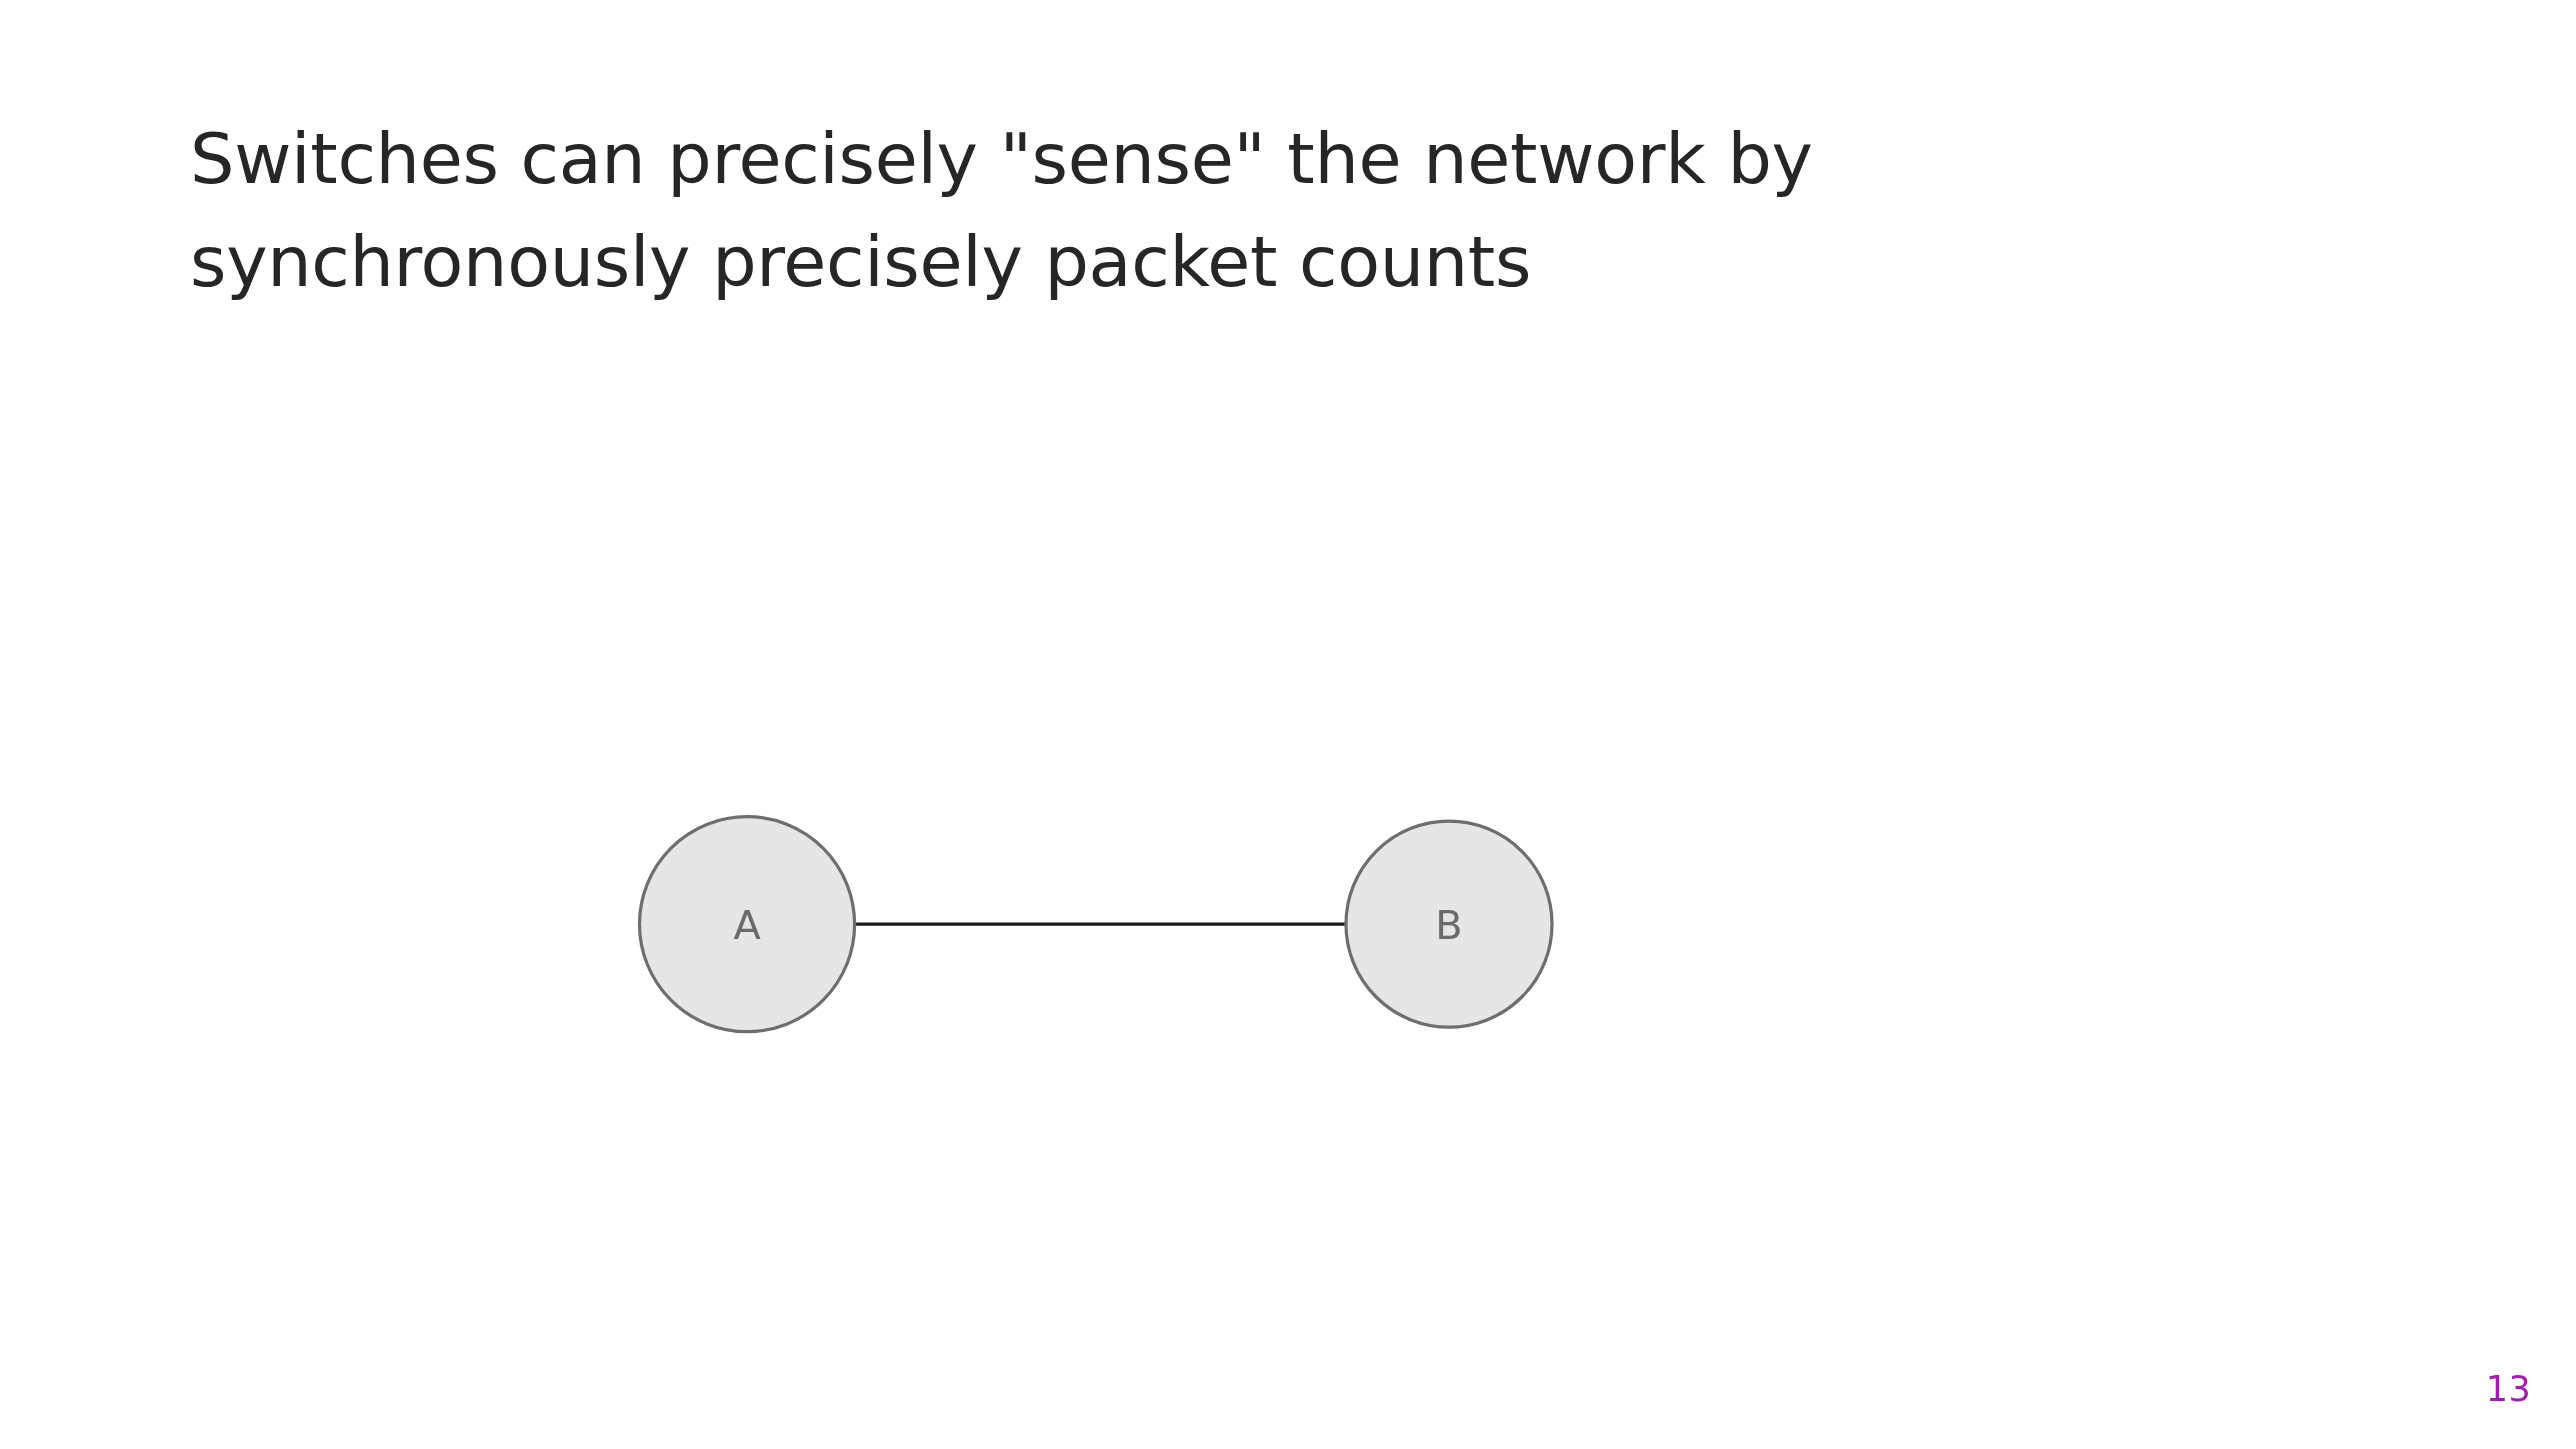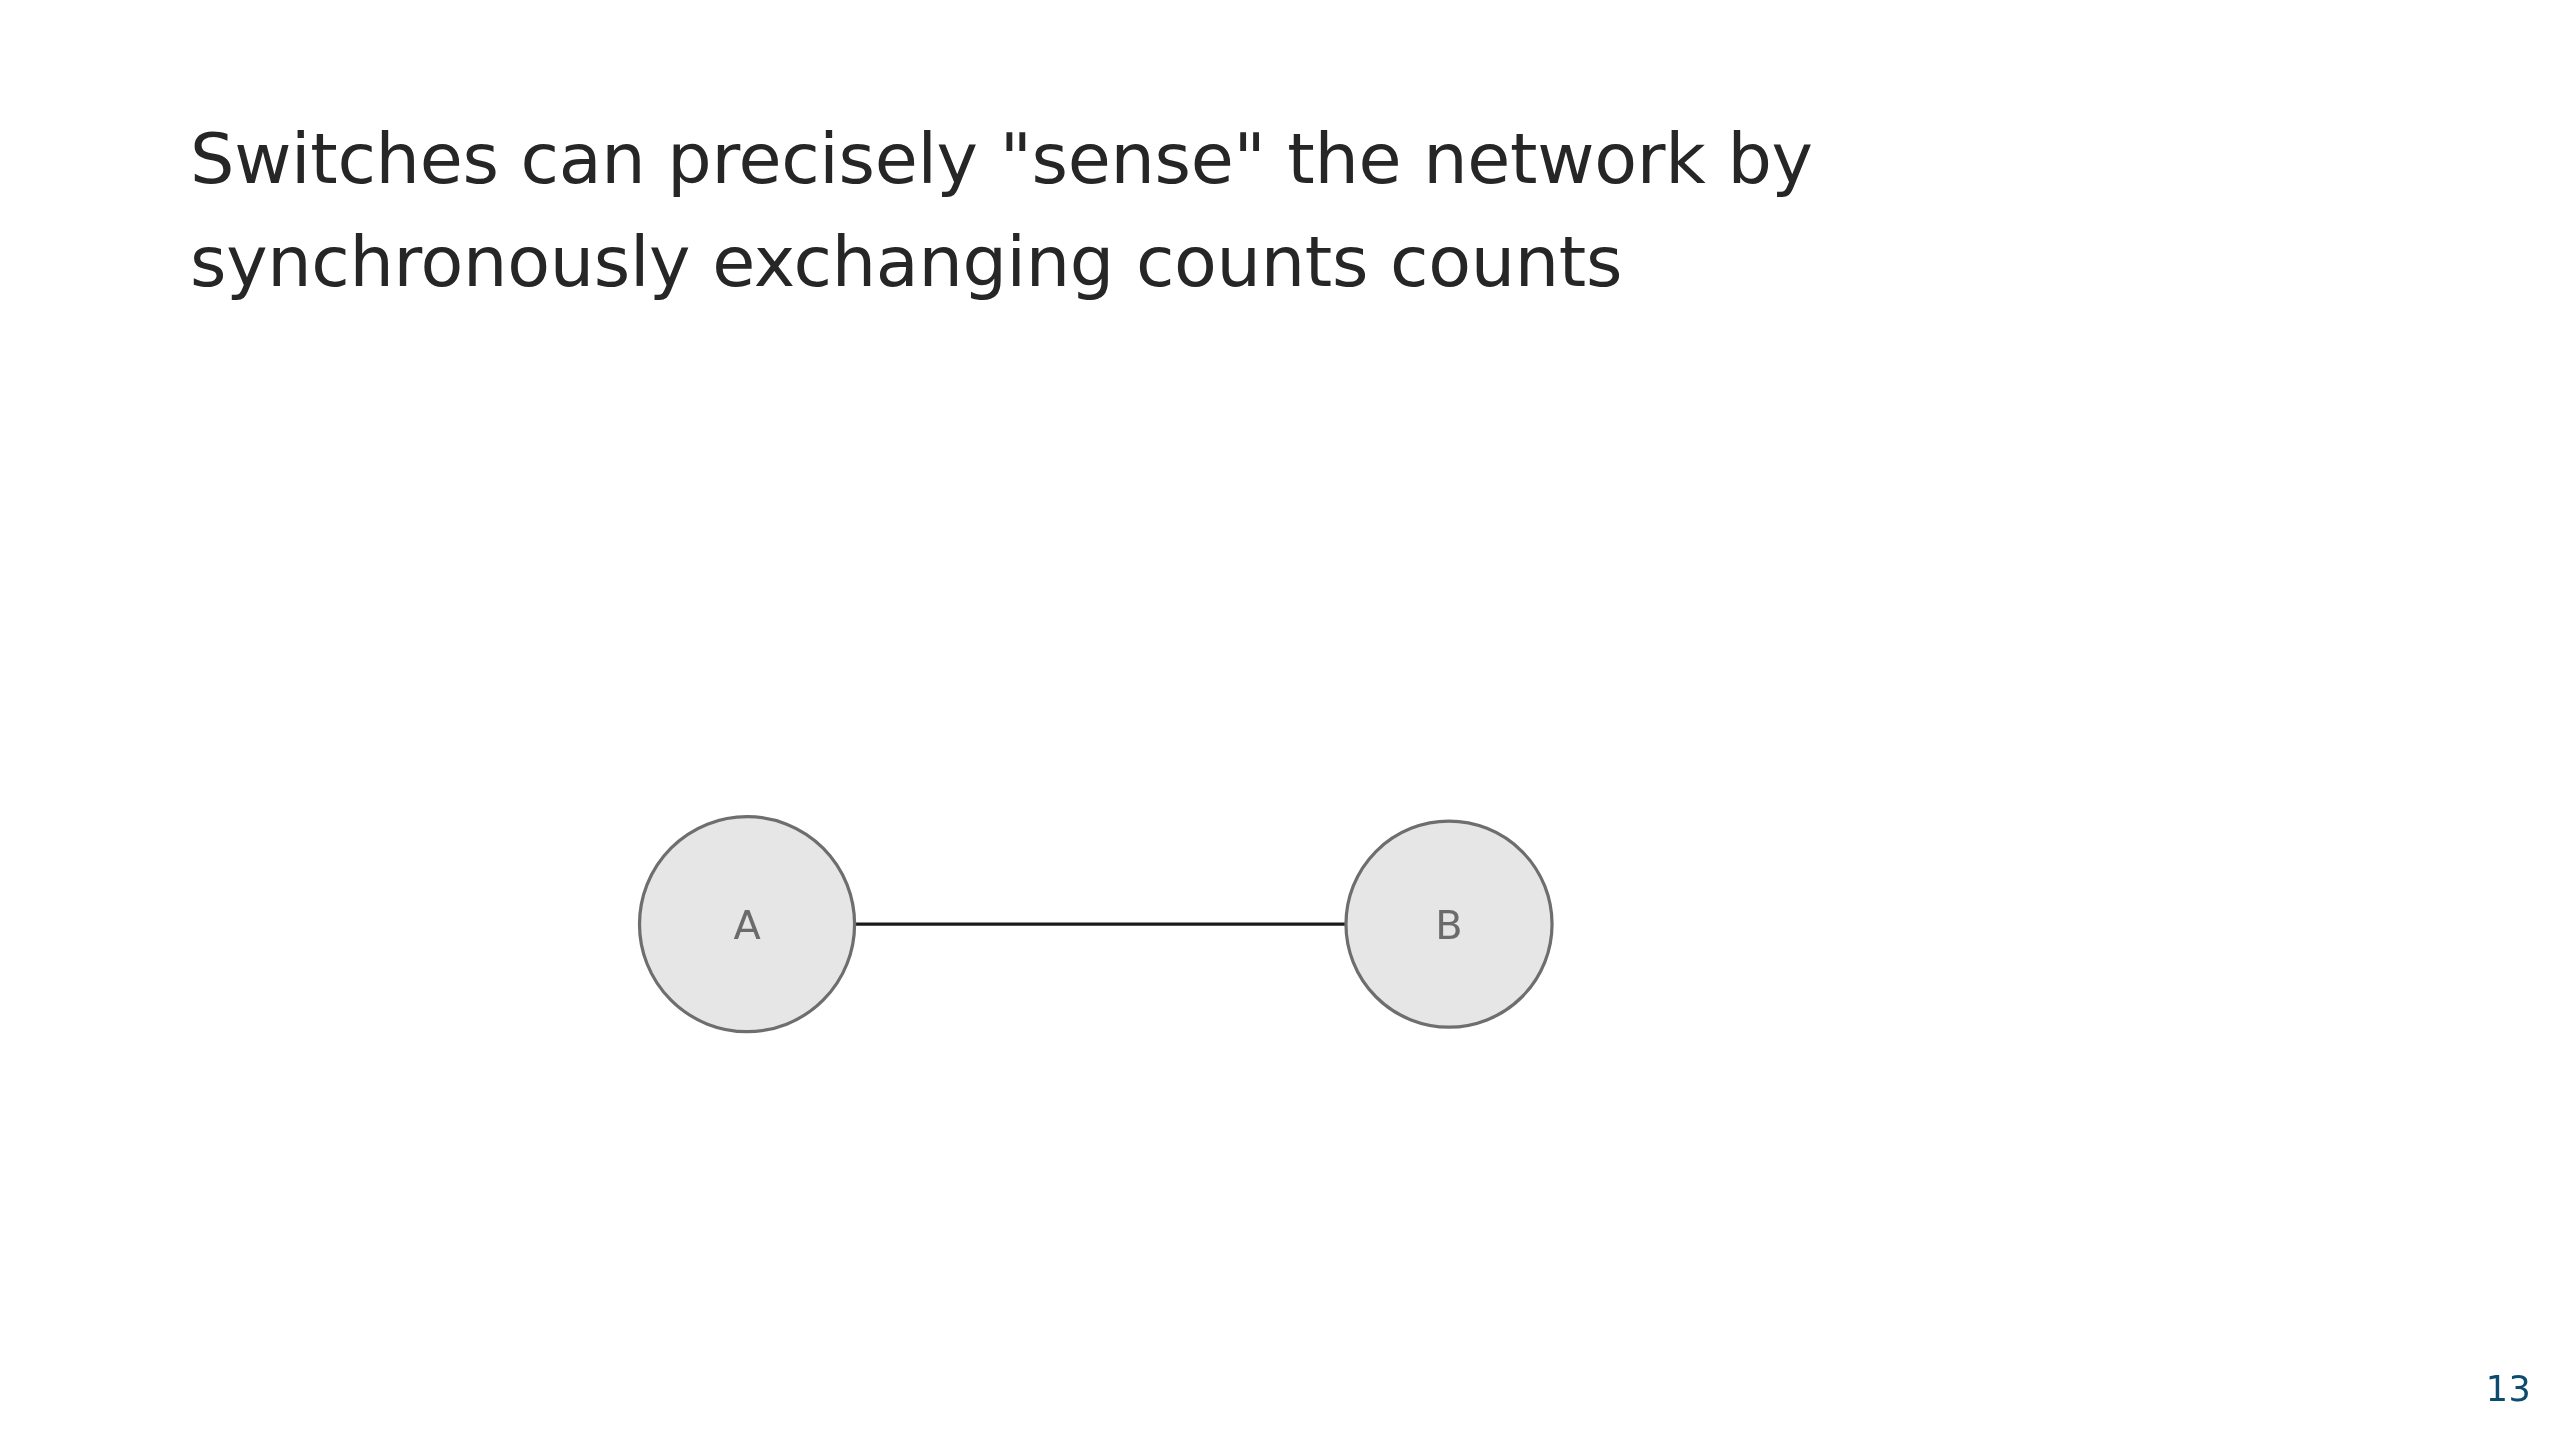--- a/index.html
+++ b/index.html
@@ -73,32 +73,32 @@
   }
 
   
   #page-number {
     position: absolute;
     right: 45px;
     bottom: 40px;
     font-family: "DejaVu Sans", "Liberation Sans", sans-serif;
     font-size: 35px;
     font-weight: 400;
-    color: #0c4a6e;
+    color: #a21caf;
     letter-spacing: 0.3px;
   }
 </style>
 </head>
 <body>
 
 <div id="slide">
 
   <div id="title-block">
     <div class="title-line">Switches can precisely "sense" the network by</div>
-    <div class="title-line">synchronously exchanging counts counts</div>
+    <div class="title-line">synchronously precisely packet counts</div>
   </div>
 
   <svg id="diagram" viewBox="0 0 4000 2250" width="2576" height="1449">
 
     <line class="edge-line" id="edge-a-b" x1="1327" y1="1435" x2="2090" y2="1435"></line>
 
     <g class="node">
       <circle class="node-circle" cx="1160" cy="1435" r="167"></circle>
       <text class="node-label" x="1160" y="1437">A</text>
     </g>

